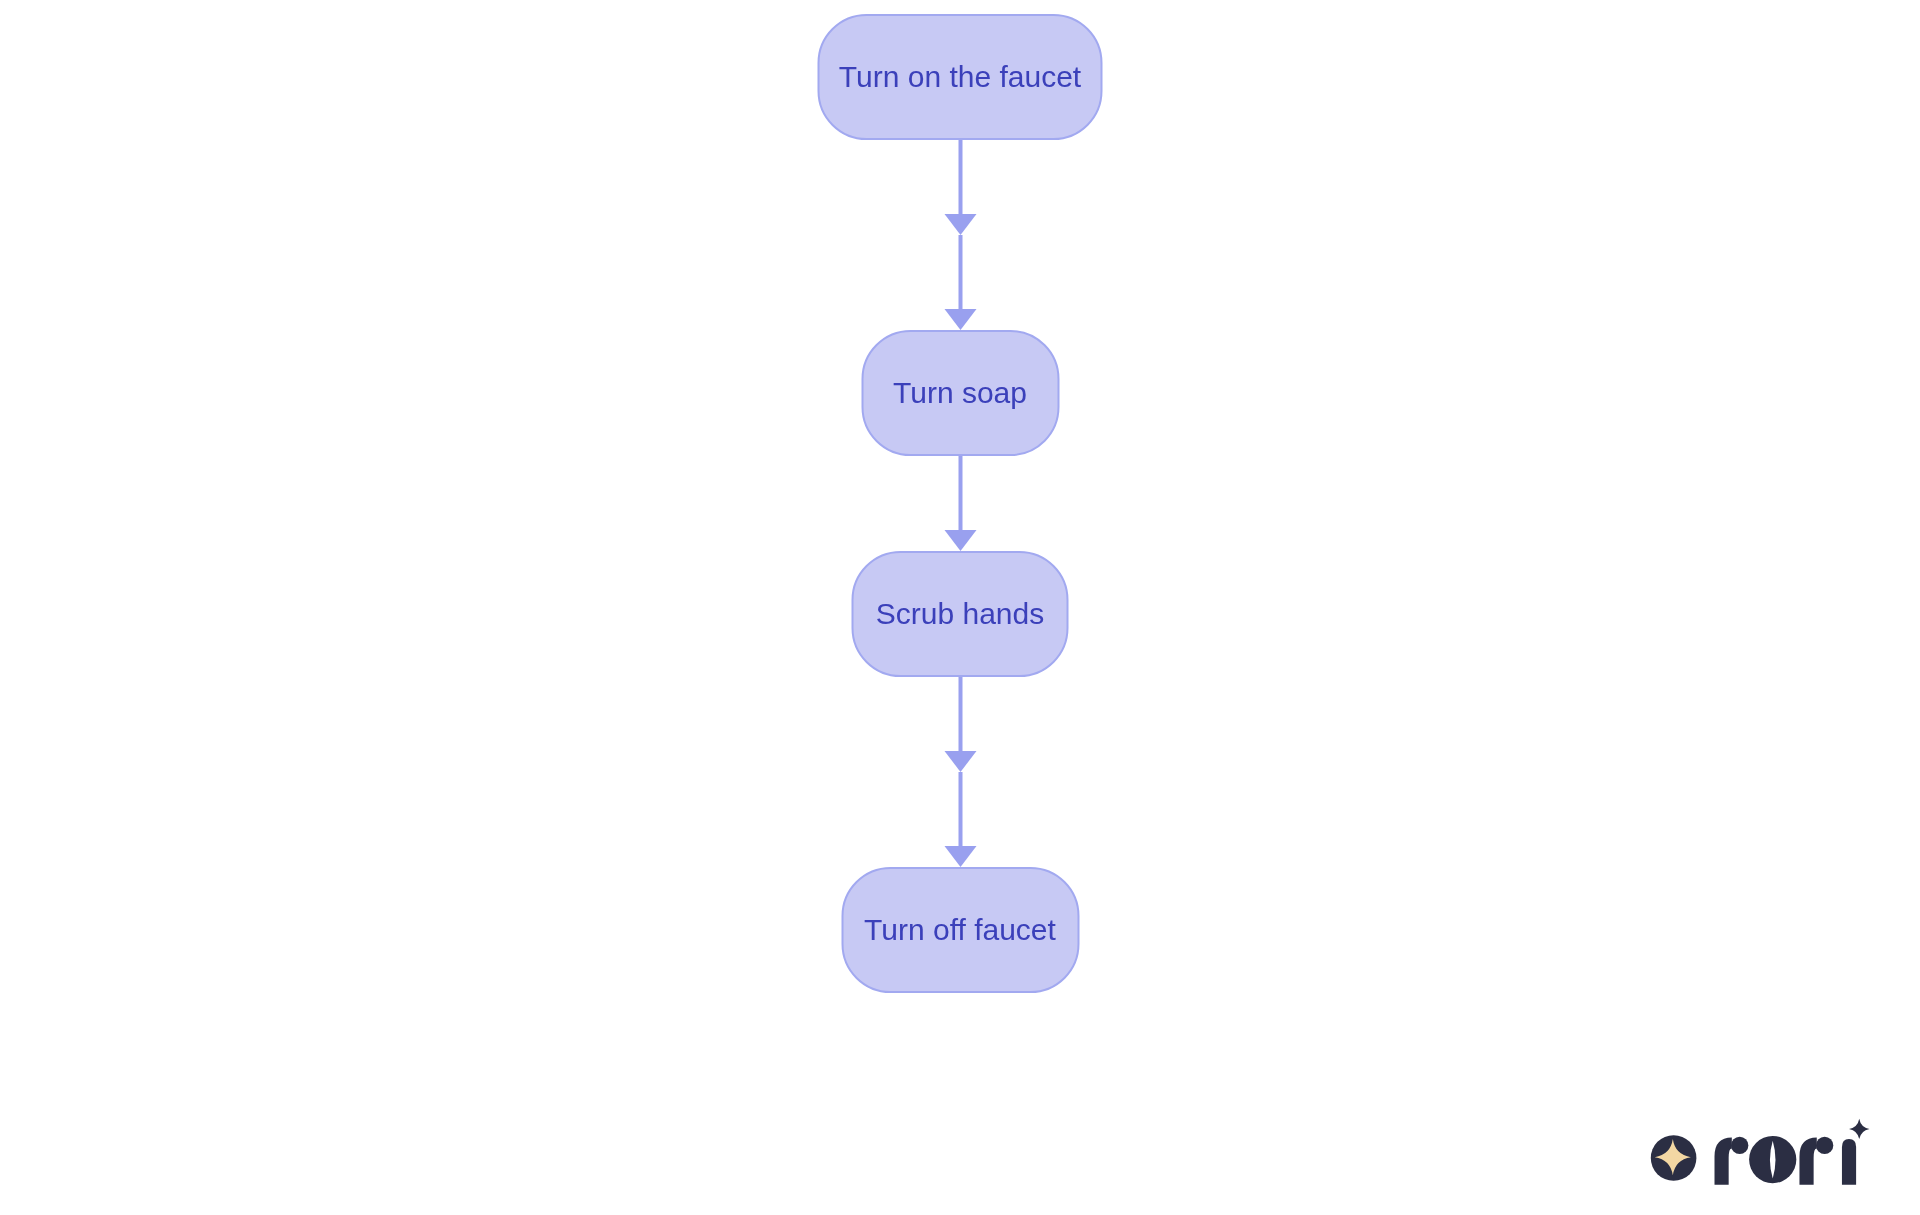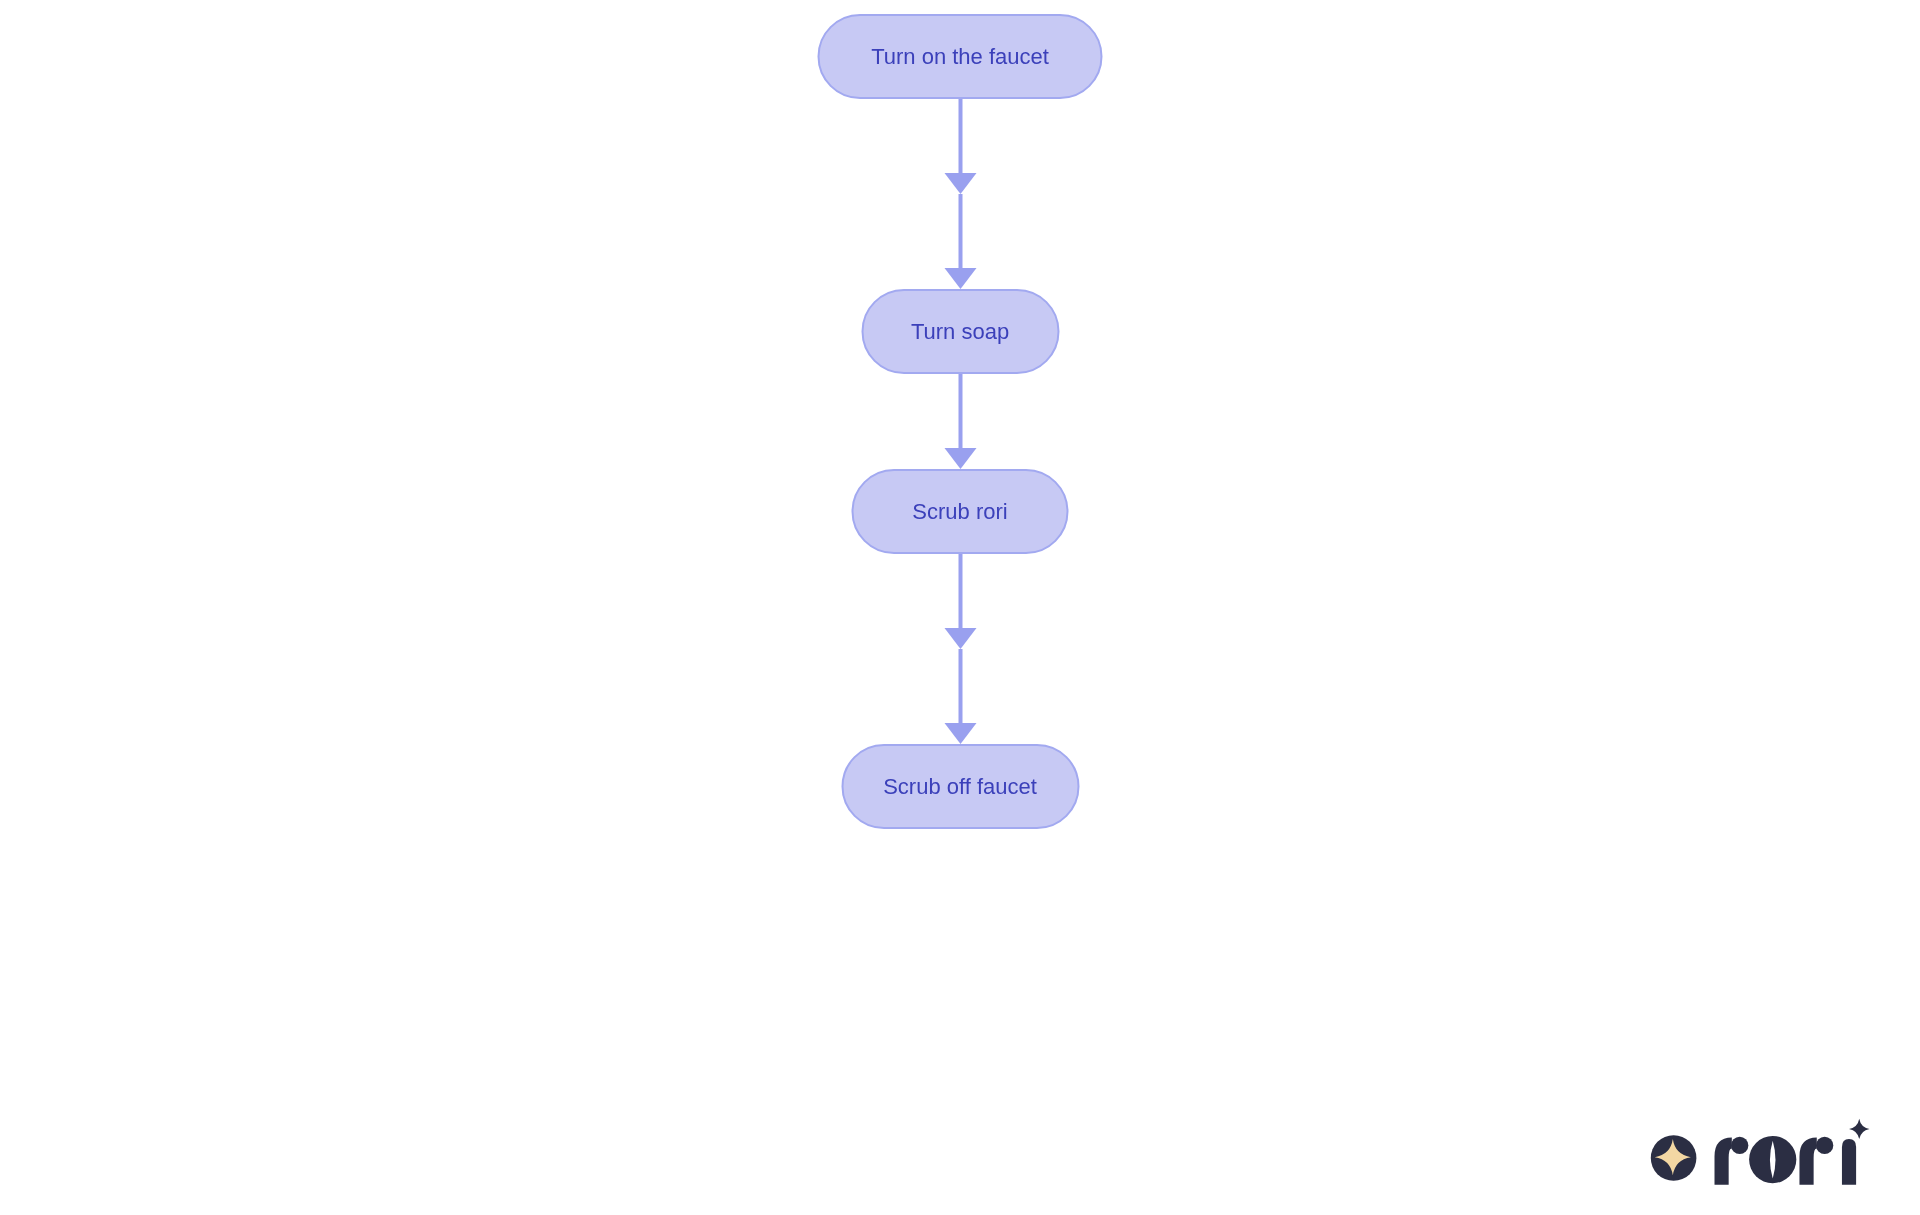--- a/index.html
+++ b/index.html
@@ -23,29 +23,29 @@
   .flow{
     position:absolute;
     left:960px;
     top:14px;
     transform:translateX(-50%);
     display:flex;
     flex-direction:column;
     align-items:center;
   }
   .node{
-    height:85px;
+    height:126px;
     border-radius:49px;
     background:var(--node-fill);
     border:2px solid var(--node-border);
     display:flex;
     align-items:center;
     justify-content:center;
     color:var(--node-text);
-    font-size:22px;
+    font-size:30px;
     line-height:1;
     white-space:nowrap;
   }
   .n0{width:285px}
   .n1{width:195px}
   .n2{width:198px}
   .n3{width:217px}
   .n4{width:215px}
   .n5{width:238px}
   .connector{
@@ -108,36 +108,36 @@
     <div class="node n2">
       <span>Turn soap</span>
     </div>
 
     <div class="connector">
       <div class="arrow-line"></div>
       <div class="arrow-head"></div>
     </div>
 
     <div class="node n3">
-      <span>Scrub rori</span>
+      <span>Scrub hands</span>
     </div>
 
     <div class="connector">
       <div class="arrow-line"></div>
       <div class="arrow-head"></div>
     </div>
 
 
     <div class="connector">
       <div class="arrow-line"></div>
       <div class="arrow-head"></div>
     </div>
 
     <div class="node n5">
-      <span>Scrub off faucet</span>
+      <span>Turn off faucet</span>
     </div>
 
   </div>
 
   <div class="logo">
     <span class="sr-only">rori</span>
     <svg viewBox="0 0 300 100" xmlns="http://www.w3.org/2000/svg">
 
       <g>
         <circle cx="30" cy="50" r="29" fill="var(--logo-navy)"></circle>

